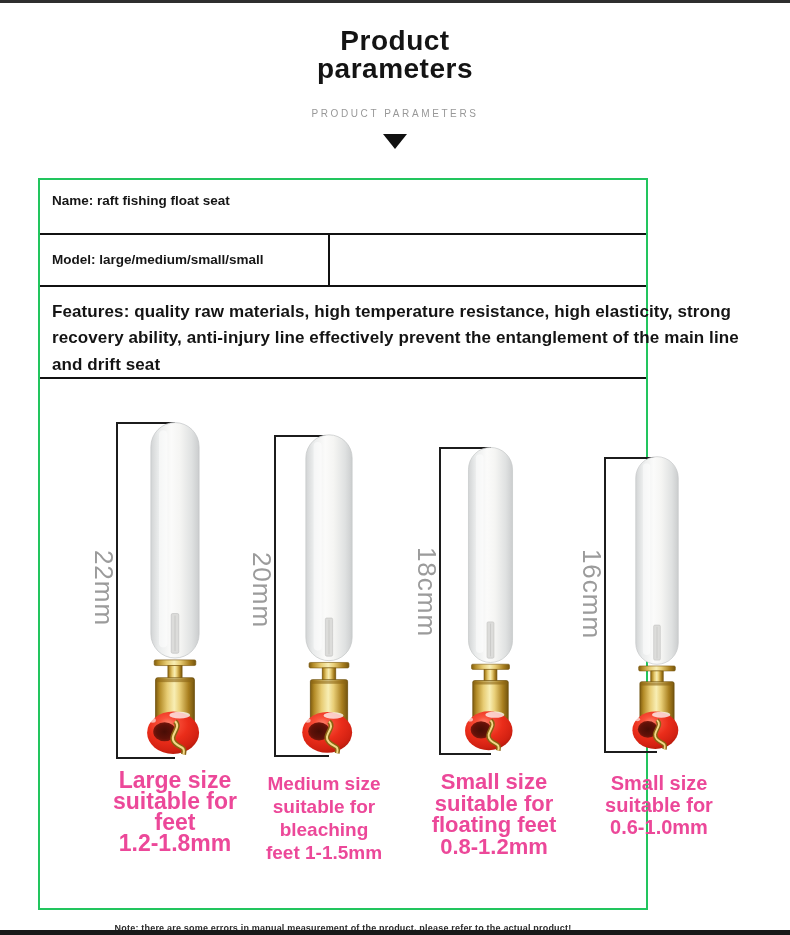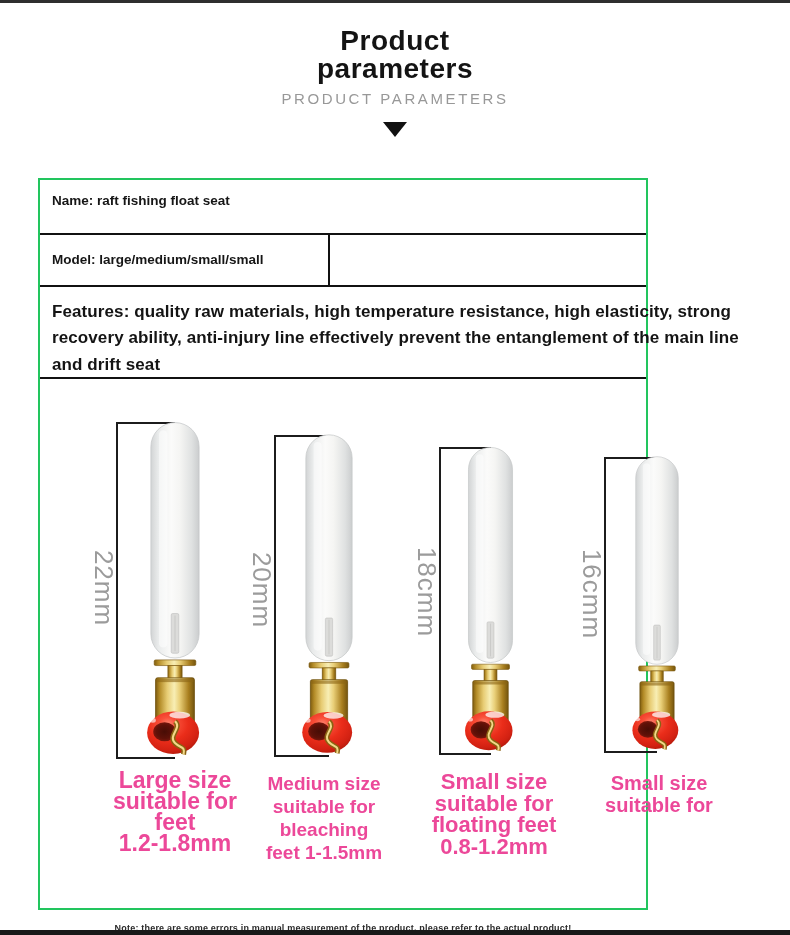--- a/index.html
+++ b/index.html
@@ -7,21 +7,21 @@
   .page {
     position:relative; width:790px; height:935px; margin:0 auto;
     background:#ffffff; overflow:hidden;
     font-family:"Liberation Sans", sans-serif; color:#1a1a1a;
   }
   .topbar { position:absolute; top:0; left:0; width:790px; height:3px; background:#2e2e2e; }
   .bottombar { position:absolute; top:930px; left:0; width:790px; height:5px; background:#181818; }
 
   .header { position:absolute; top:3px; left:0; width:790px; text-align:center; }
   .title { margin-top:24px; font-size:28px; line-height:28px; font-weight:800; color:#141414; letter-spacing:0.5px; }
-  .subtitle { margin-top:7px; font-size:15px; font-weight:400; color:#989898; letter-spacing:2.6px; }
+  .subtitle { margin-top:25px; font-size:10px; font-weight:400; color:#989898; letter-spacing:2.6px; }
   .tri { width:0; height:0; margin:15px auto 0; border-left:12px solid transparent; border-right:12px solid transparent; border-top:15px solid #111; }
 
   .panel {
     position:absolute; top:178px; left:38px; width:610px; height:732px;
     border:2px solid #22c55e; background:#fff;
   }
   .hline { position:absolute; left:0; width:100%; height:2px; background:#111; }
   .vline { position:absolute; width:2px; background:#111; }
 
   .cell-name { position:absolute; top:10px; left:12px; max-width:190px;
@@ -171,19 +171,20 @@
     </div>
 
     <div class="bracket" style="left:564px; top:277px; width:53px; height:296px"></div>
     <div class="size-label" style="left:551px; top:414px">16cmm</div>
     <svg class="float-svg" style="left:571px; top:275px" width="92" height="296">
         <use href="#float-sym"></use>
       </svg>
     <div class="caption cap4" style="left:619px; top:592px">
       <span>Small size</span>
       <span>suitable for</span>
+      <span>0.6-1.0mm</span>
     </div>
 
     <div class="note">Note: there are some errors in manual measurement of the product, please refer to the actual product!</div>
   </div>
 
   <div class="bottombar"></div>
 </div>
 
 </body></html>

